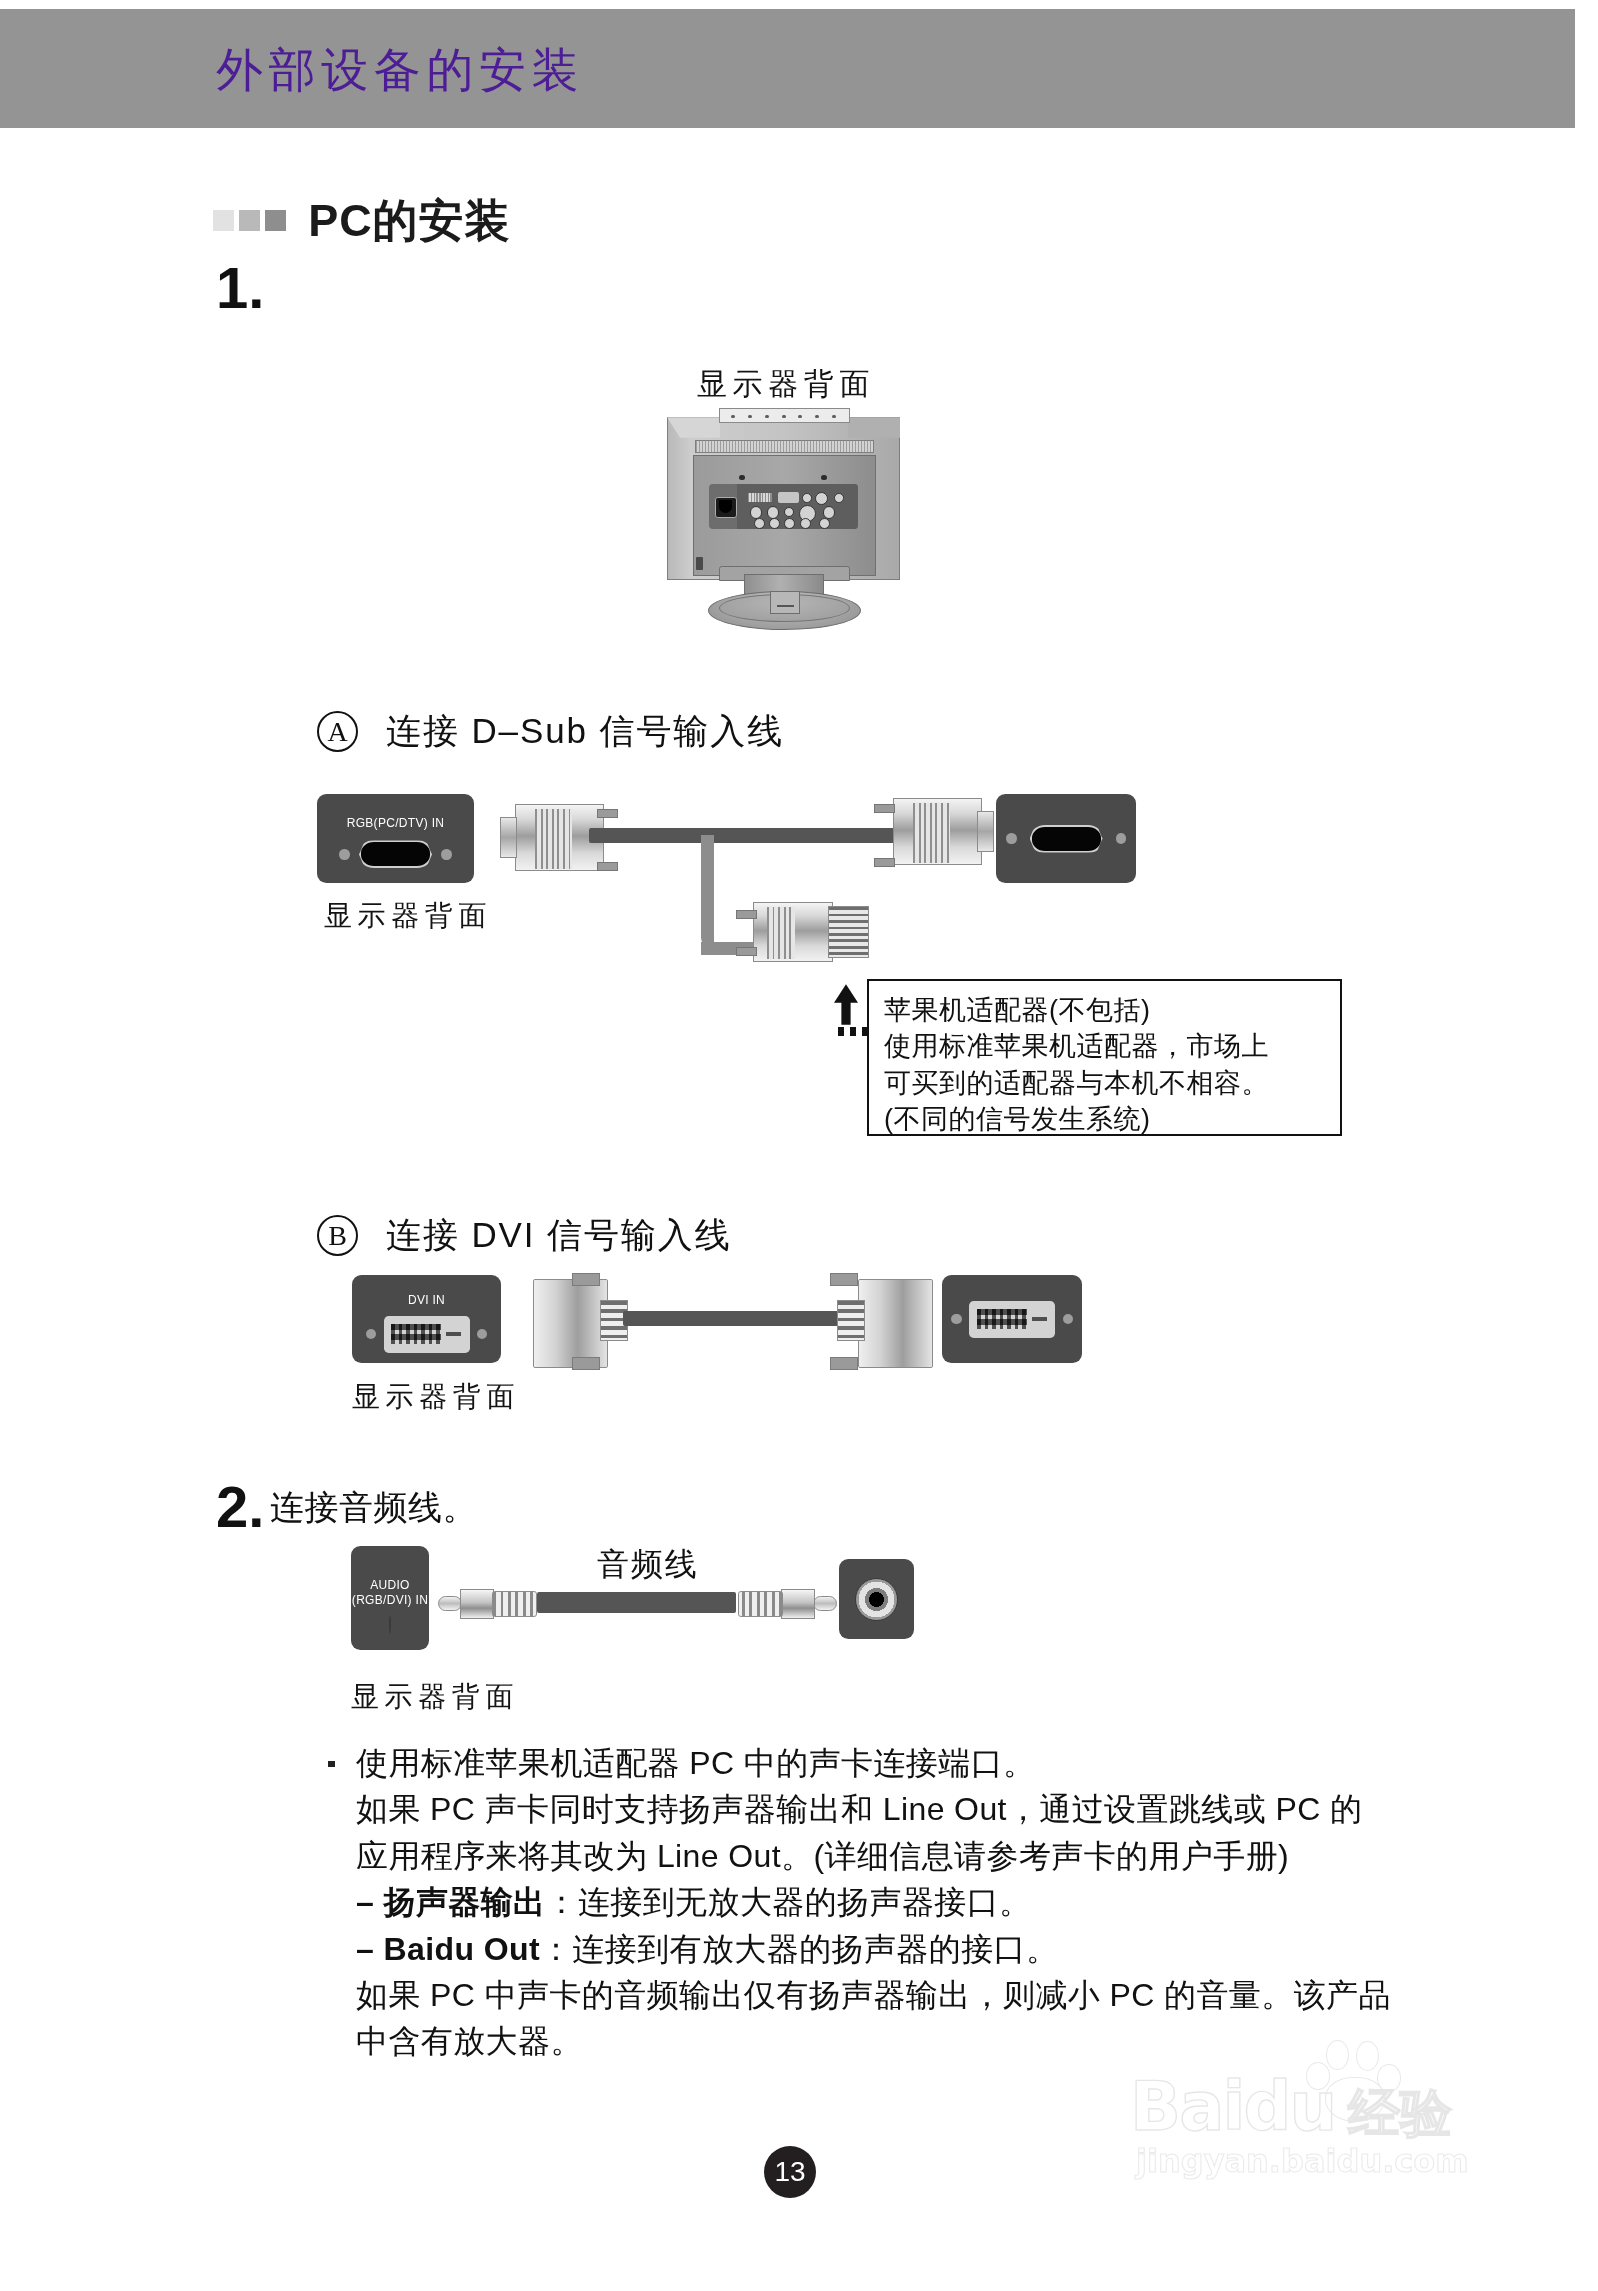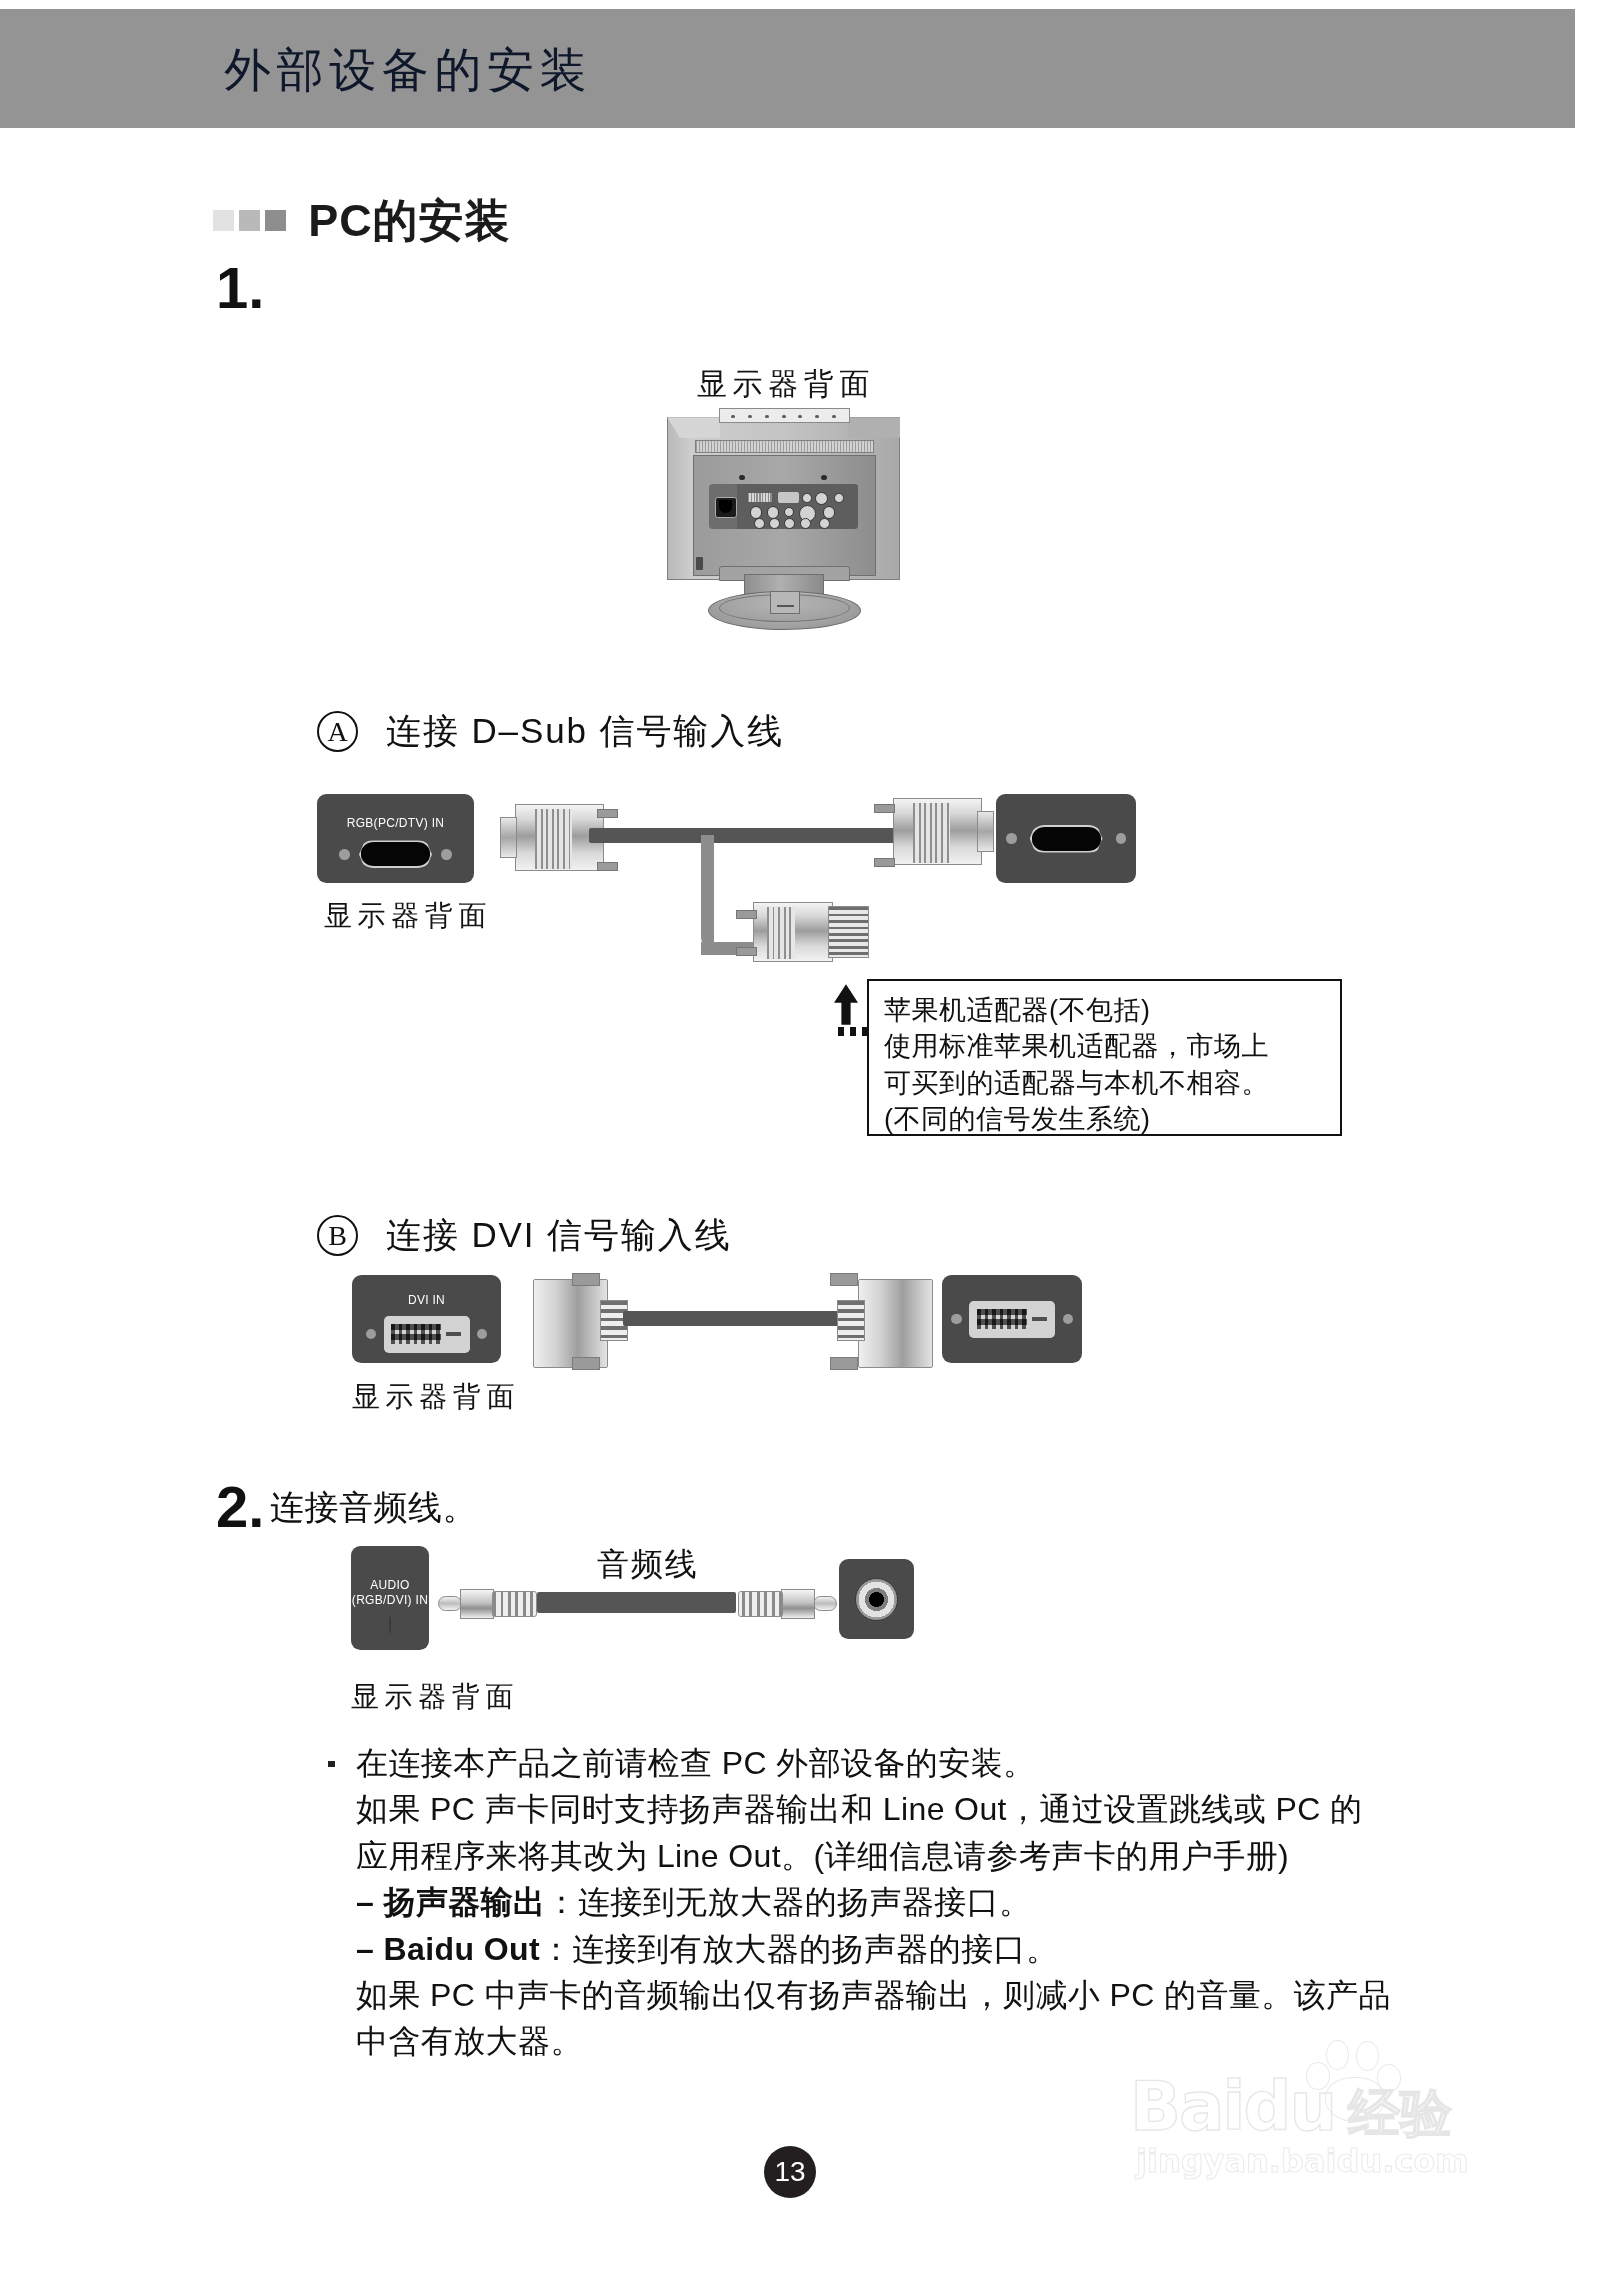--- a/index.html
+++ b/index.html
@@ -11,23 +11,23 @@
     -webkit-font-smoothing:antialiased;
   }
   .page{position:absolute;inset:0;}
 
   
   .banner{
     position:absolute;left:0;top:9.3px;width:1575px;height:119px;
     background:#949494;
   }
   .banner-title{
-    position:absolute;left:224px;top:30px;
+    position:absolute;left:216px;top:30px;
     font-family:"DejaVu Sans","Liberation Sans",sans-serif;
-    font-size:47px;color:#0f172a;letter-spacing:5.6px;font-weight:400;
+    font-size:47px;color:#4c1d95;letter-spacing:5.6px;font-weight:400;
     white-space:nowrap;
   }
 
   
   .sec-head{position:absolute;left:213px;top:198px;display:flex;align-items:center;gap:0;}
   .sq{width:20.5px;height:20.5px;margin-right:5.6px;}
   .sq1{background:#e2e2e2;}
   .sq2{background:#b9b9b9;}
   .sq3{background:#8e8e8e;}
   .sec-head-text{
@@ -483,21 +483,21 @@
       <span class="rca-grip"></span>
   </div>
 
   <div class="plate" style="left:839px;top:1559px;width:75px;height:80px;justify-content:center;">
     <span class="rca"></span>
   </div>
 
   <div class="notes">
     <span class="b-dot"></span>
     <div class="lines">
-      <div>在连接本产品之前请检查 PC 外部设备的安装。</div>
+      <div>使用标准苹果机适配器 PC 中的声卡连接端口。</div>
       <div>如果 PC 声卡同时支持扬声器输出和 Line Out，通过设置跳线或 PC 的</div>
       <div>应用程序来将其改为 Line Out。(详细信息请参考声卡的用户手册)</div>
       <div>
         <span class="bold">– 扬声器输出</span><span>：连接到无放大器的扬声器接口。</span>
       </div>
       <div>
         <span class="bold">– Baidu Out</span><span>：连接到有放大器的扬声器的接口。</span>
       </div>
       <div>如果 PC 中声卡的音频输出仅有扬声器输出，则减小 PC 的音量。该产品</div>
       <div>中含有放大器。</div>

